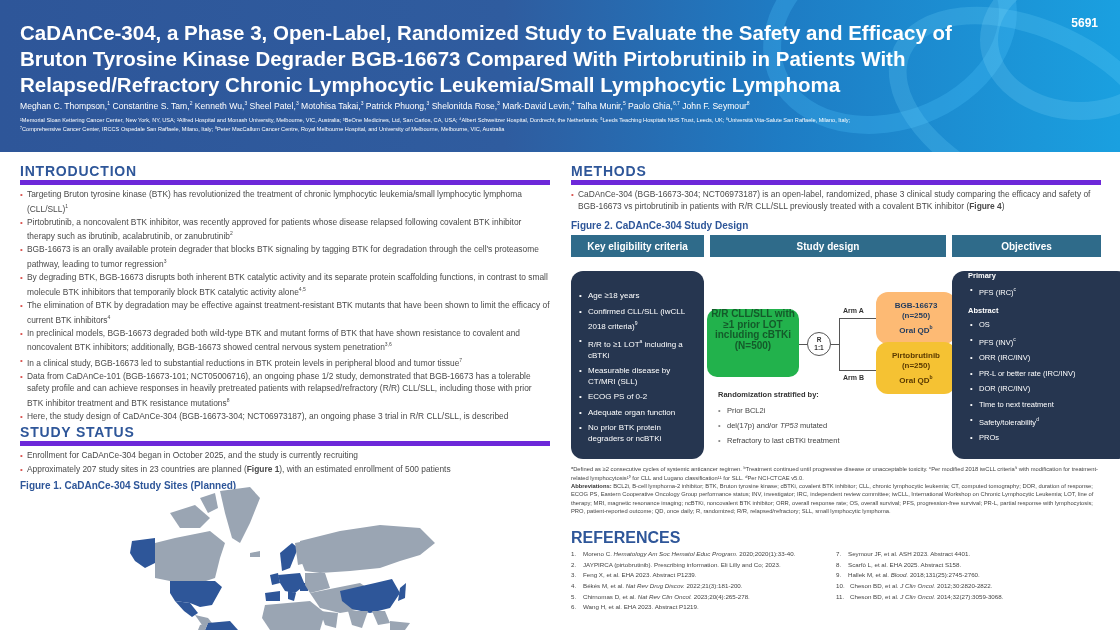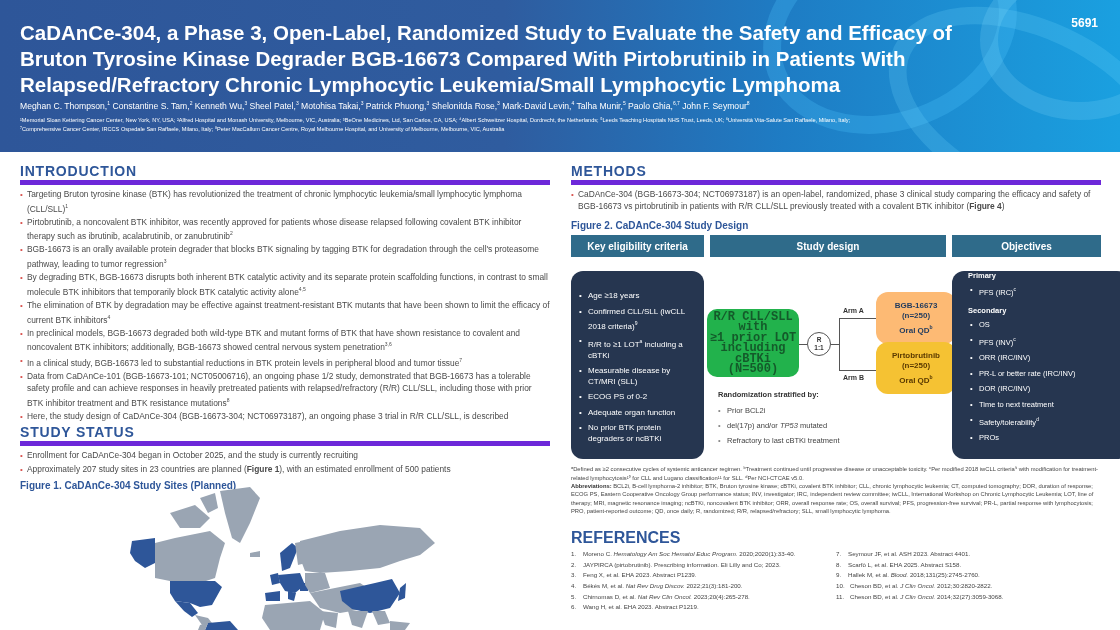--- a/index.html
+++ b/index.html
@@ -63,22 +63,22 @@
   }
   .dark-box ul { list-style: none; }
   .elig li { font-size: 8px; line-height: 10.8px; margin-bottom: 4.5px; padding-left: 9px; position: relative; }
   .elig li::before { content: "•"; position: absolute; left: 0; }
   .obj .lbl { font-weight: bold; font-size: 7.5px; margin-bottom: 5px; }
   .obj li { font-size: 7.5px; line-height: 9px; margin-bottom: 6.5px; padding-left: 11px; position: relative; }
   .obj li::before { content: "•"; position: absolute; left: 2px; }
 
   .pop-box {
     position: absolute; left: 136px; top: 74px; width: 92px; height: 68px; background: #22b24c;
-    border-radius: 10px; color: #145a2a; font-weight: bold; font-size: 12px; line-height: 10.5px;
-    display: flex; align-items: center; justify-content: center; text-align: center; font-family: Liberation Mono, monospace;
+    border-radius: 10px; color: #145a2a; font-weight: bold; font-size: 10px; line-height: 10.5px;
+    display: flex; justify-content: center; text-align: center;
   }
   .r-circle {
     position: absolute; left: 236px; top: 97px; width: 24px; height: 24px; border: 1px solid #555;
     border-radius: 50%; background: #fff; font-size: 6.5px; font-weight: bold; color: #333;
     display: flex; flex-direction: column; align-items: center; justify-content: center; line-height: 8px;
   }
   .arm-box {
     position: absolute; left: 305px; width: 80px; height: 52px; border-radius: 12px;
     font-weight: bold; font-size: 8px; line-height: 10.5px; display: flex; align-items: center;
     justify-content: center; text-align: center; color: #222;
@@ -260,21 +260,21 @@
       <li>Prior BCL2i</li>
       <li><span>del(17p) and/or </span><i>TP53</i><span> mutated</span></li>
       <li>Refractory to last cBTKi treatment</li>
     </ul>
 
     <div class="dark-box obj" style="left:381px; top:36px; width:177px; height:188px; padding:0 8px 0 16px;">
       <div class="lbl">Primary</div>
       <ul>
         <li><span>PFS (IRC)</span><sup>c</sup></li>
       </ul>
-      <div class="lbl" style="margin-top:9px;">Secondary</div>
+      <div class="lbl" style="margin-top:9px;">Abstract</div>
       <ul>
         <li>OS</li>
         <li><span>PFS (INV)</span><sup>c</sup></li>
         <li>ORR (IRC/INV)</li>
         <li>PR-L or better rate (IRC/INV)</li>
         <li>DOR (IRC/INV)</li>
         <li>Time to next treatment</li>
         <li><span>Safety/tolerability</span><sup>d</sup></li>
         <li>PROs</li>
       </ul>

